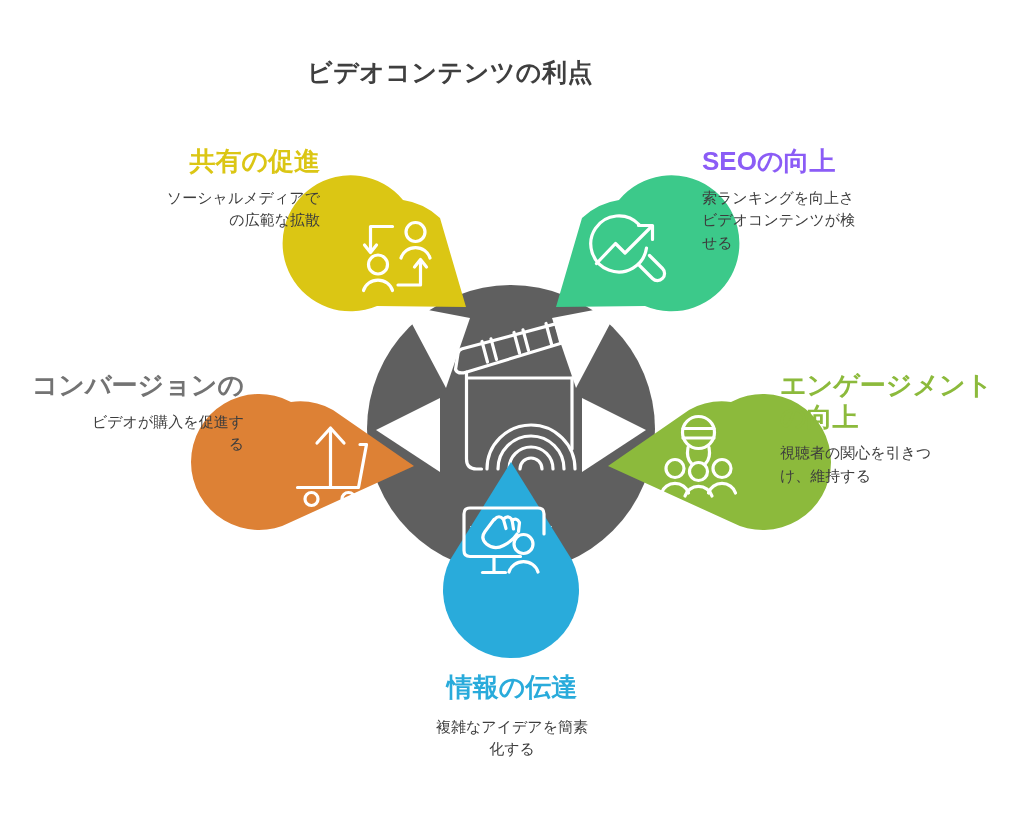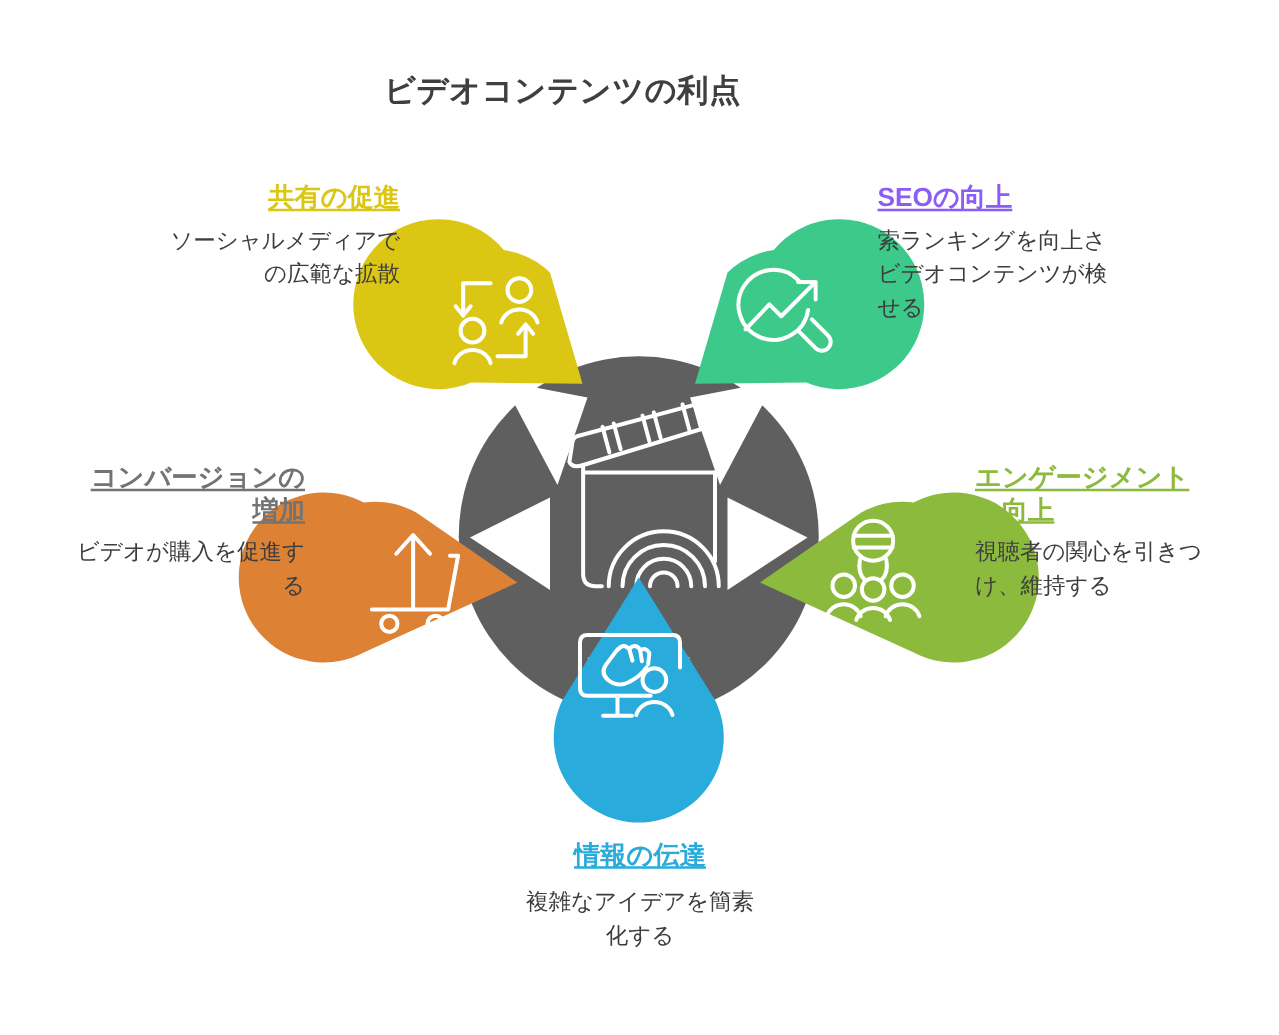--- a/index.html
+++ b/index.html
@@ -41,31 +41,29 @@
     position: absolute;
     left: 0;
     top: 0;
   }
 
   
   .callout {
     position: absolute;
   }
   .callout-title {
-    font-size: 21px;
+    font-size: 26px;
     font-weight: bold;
     line-height: 1.22;
     margin-bottom: 9px;
-    text-decoration: underline;
   }
   .callout-body {
-    font-size: 18px;
+    font-size: 15px;
     line-height: 1.5;
     color: #3d3d3d;
-    font-family: Liberation Mono, monospace;
   }
 
   
   #callout-sharing {
     left: 64px;
     top: 146px;
     width: 256px;
     text-align: right;
   }
   
@@ -240,21 +238,20 @@
   <div class="callout-body" style="color: rgb(61, 61, 61);">
     <div>索ランキングを向上さ</div>
     <div>ビデオコンテンツが検</div>
     <div>せる</div>
   </div>
 </div>
 
 <div class="callout" id="callout-conversion">
   <div class="callout-title" style="color: #737373;">
     <div>コンバージョンの</div>
-    <div>増加</div>
   </div>
   <div class="callout-body" style="color: rgb(61, 61, 61);">
     <div>ビデオが購入を促進す</div>
     <div>る</div>
   </div>
 </div>
 
 <div class="callout" id="callout-engagement">
   <div class="callout-title" style="color: rgb(140, 186, 60);">
     <div>エンゲージメント</div>

